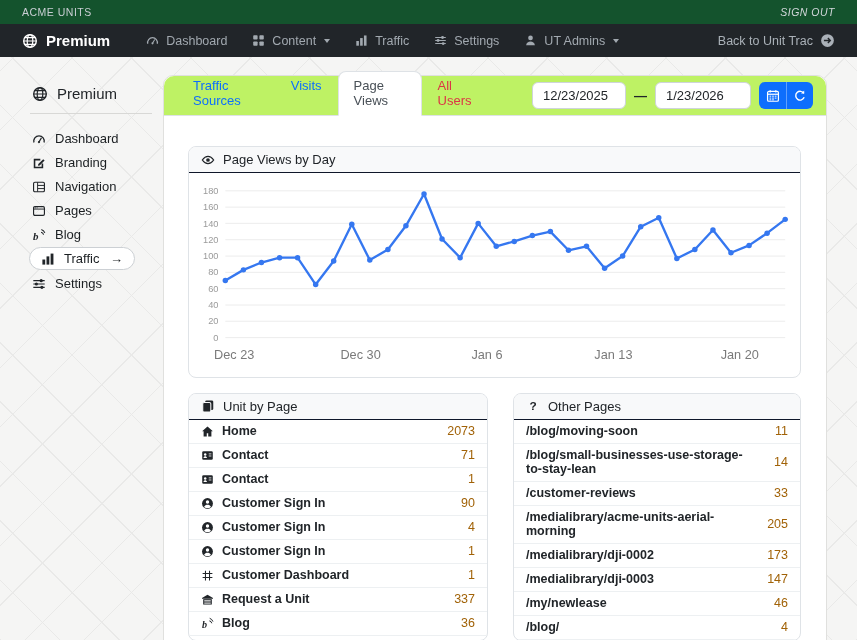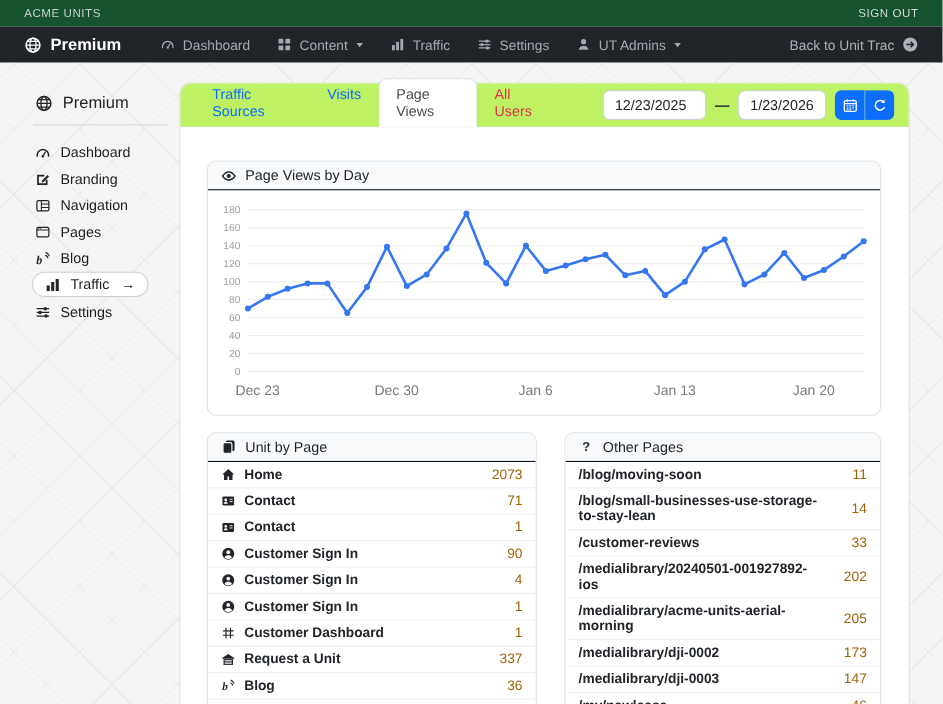--- a/index.html
+++ b/index.html
@@ -6,21 +6,21 @@
   html,body { width:857px; height:640px; overflow:hidden;
     font-family:"Liberation Sans","DejaVu Sans",sans-serif; background:#f5f5f4; }
   a { text-decoration:none; cursor:pointer; }
   .ic { display:inline-flex; }
   .ic svg { width:1em; height:1em; display:block; }
 
   
   .topbar { height:24px; background:#14532d; color:#c9ced3; display:flex;
     justify-content:space-between; align-items:center; padding:0 22px;
     font-size:10.5px; letter-spacing:.5px; }
-  .topbar a { color:#d4d8dc; }
+  .topbar a { color:#d4d8dc;font-style:italic; }
 
   
   .navbar { height:33px; background:#212529; display:flex; align-items:center; padding:0 22px; }
   .navbar .brand { color:#fff; font-weight:700; font-size:15px; display:flex; gap:8px; align-items:center; }
   .navbar .brand .ic { font-size:16px; }
   .nav-items { display:flex; gap:25px; margin-left:36px; }
   .nav-item { color:#a2a9b0; font-size:12.5px; display:flex; gap:7px; align-items:center; }
   .nav-item .ic { font-size:13px; }
   .caret { width:0; height:0; border-left:3.5px solid transparent; border-right:3.5px solid transparent;
     border-top:4px solid currentColor; display:inline-block; margin-left:1px; }
@@ -54,21 +54,21 @@
   .tabs { display:flex; margin-bottom:-1px; }
   .tab { padding:6px 15px 7px; font-size:13px; border:1px solid transparent;
     border-radius:8px 8px 0 0; }
   .tab.link { color:#0d6efd; }
   .tab.danger { color:#dc3545; }
   .tab.active { background:#fff; border-color:#dee2e6 #dee2e6 #fff; color:#495057; }
   .range-controls { margin-left:auto; display:flex; align-items:center; gap:8px; margin-bottom:6px; }
   .date-input { width:94px; height:27px; border:1px solid #ced4da; border-radius:6px;
     padding:0 10px; font-size:13px; color:#212529; background:#fff;
     font-family:"Liberation Sans","DejaVu Sans",sans-serif; }
-  .date-input.end { width:80px; }
+  .date-input.end { width:96px; }
   .dash { font-weight:700; color:#212529; font-size:13px; }
   .btn-group { display:flex; }
   .btn-blue { width:27px; height:27px; background:#0d6efd; border:none; color:#fff;
     display:flex; align-items:center; justify-content:center; cursor:pointer; font-size:14px; }
   .btn-blue:first-child { border-radius:6px 0 0 6px; }
   .btn-blue:last-child { border-radius:0 6px 6px 0; border-left:1px solid rgba(255,255,255,.35); }
 
   .content-body { padding:30px 25px 0 24px; }
   .panel { border:1px solid #dfe3e7; border-radius:8px; overflow:hidden; background:#fff; }
   .panel-header { background:#f8f9fa; border-bottom:1px solid #0f172a; padding:5px 12px;
@@ -540,26 +540,20 @@
     <span class="row-value">14</span>
   </div>
 
   <div class="row">
     <span class="row-label">
                   <span class="lbl">/customer-reviews</span>
                 </span>
     <span class="row-value">33</span>
   </div>
 
-  <div class="row">
-    <span class="row-label">
-                  <span class="lbl">/medialibrary/20240501-001927892-ios</span>
-                </span>
-    <span class="row-value">202</span>
-  </div>
 
   <div class="row">
     <span class="row-label">
                   <span class="lbl">/medialibrary/acme-units-aerial-morning</span>
                 </span>
     <span class="row-value">205</span>
   </div>
 
   <div class="row">
     <span class="row-label">

